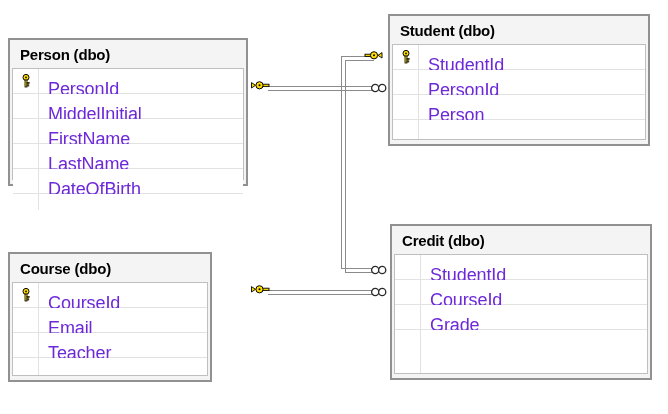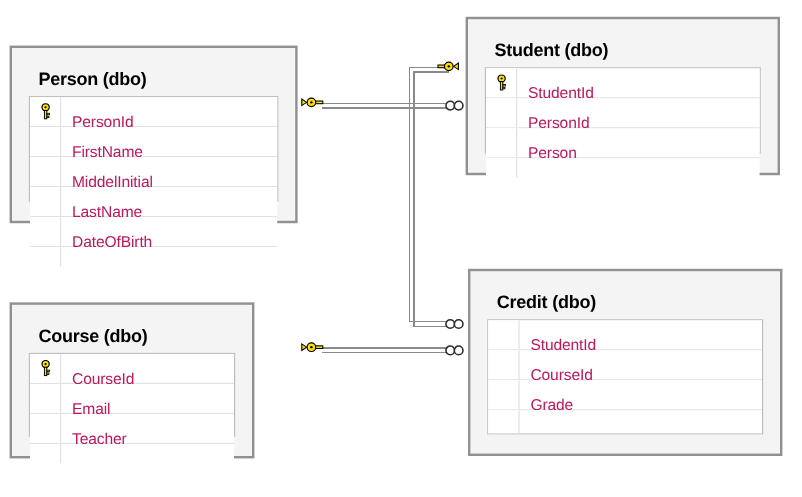--- a/index.html
+++ b/index.html
@@ -17,21 +17,21 @@
     background: #ffffff;
     overflow: hidden;
   }
 
   
   .entity {
     position: absolute;
     box-sizing: border-box;
     background: #f4f4f4;
     border: 2px solid #919191;
-    padding: 14px;
+    padding: 2px;
     z-index: 5;
   }
   .entity-header {
     box-sizing: border-box;
     height: 26px;
     line-height: 26px;
     padding-left: 8px;
     font-size: 15px;
     font-weight: bold;
     color: #000000;
@@ -63,22 +63,22 @@
     height: 100%;
     box-sizing: border-box;
     border-right: 1px solid #e2e2e2;
     display: flex;
     align-items: center;
     justify-content: center;
     background: #ffffff;
   }
   .field-name {
     padding-left: 9px;
-    font-size: 13px;
-    color: #be185d;
+    font-size: 18px;
+    color: #6d28d9;
     white-space: nowrap;
     letter-spacing: -0.1px;
     margin-top: 16px;
   }
   .body-inner {
     display: flex;
     flex-direction: column;
     height: 100%;
   }
 
@@ -140,25 +140,25 @@
               <circle cx="5" cy="3.4" r="0.9" fill="#000"></circle>
               <rect x="4" y="6" width="2" height="7" fill="#ffdd00" stroke="#000" stroke-width="0.8"></rect>
               <rect x="6" y="8.4" width="2.2" height="1.2" fill="#ffdd00" stroke="#000" stroke-width="0.7"></rect>
               <rect x="6" y="10.8" width="1.8" height="1.2" fill="#ffdd00" stroke="#000" stroke-width="0.7"></rect>
             </svg>
           </div>
           <div class="field-name">PersonId</div>
         </div>
         <div class="field-row">
           <div class="key-cell"></div>
+          <div class="field-name">MiddelInitial</div>
+        </div>
+        <div class="field-row">
+          <div class="key-cell"></div>
           <div class="field-name">FirstName</div>
-        </div>
-        <div class="field-row">
-          <div class="key-cell"></div>
-          <div class="field-name">MiddelInitial</div>
         </div>
         <div class="field-row">
           <div class="key-cell"></div>
           <div class="field-name">LastName</div>
         </div>
         <div class="field-row">
           <div class="key-cell"></div>
           <div class="field-name">DateOfBirth</div>
         </div>
         <div class="field-row filler">

